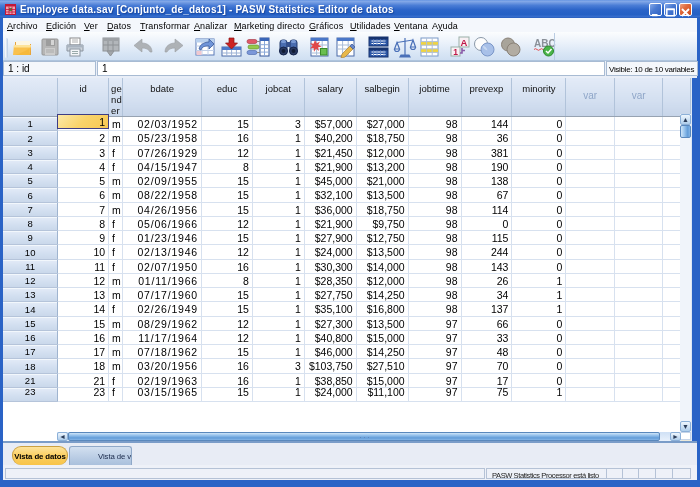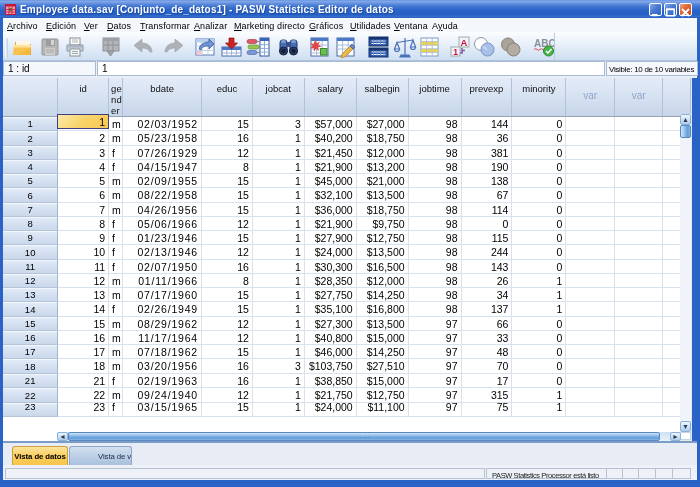--- a/index.html
+++ b/index.html
@@ -55,21 +55,21 @@
 #vthumb { position:absolute; left:0px; top:11px; width:11px; height:13px; background:linear-gradient(90deg,#cfe5f8 0%,#9cc6ee 35%,#629cd8 75%,#85b5e6 100%); border:1px solid #5a88bc; border-radius:2px; }
 #hthumb { position:absolute; left:11px; top:0px; width:592px; height:9px; background:linear-gradient(180deg,#cfe5f8 0%,#9cc6ee 30%,#629cd8 70%,#85b5e6 100%); border:1px solid #5a88bc; border-radius:2px; }
 #hgrip { position:absolute; left:290px; top:3px; width:14px; height:3px; color:#5f83b8; font-size:9px; line-height:2px; letter-spacing:1px; }
 
 #gridbottom { position:absolute; left:3px; top:432px; width:54px; height:9px; background:#fff; }
 #paneline { position:absolute; left:3px; top:441px; width:694px; height:2px; background:#7a9cc8; }
 
 
 #tabbar { position:absolute; left:3px; top:443px; width:694px; height:22px; background:#e8ecf5; }
 .tab { position:absolute; top:3px; height:19px; font-size:7.8px; padding:5px 0 0 0; letter-spacing:-0.1px; border:1px solid #8fa8c8; border-bottom:none; border-radius:3px 3px 0 0; white-space:nowrap; }
-#tab1 { left:9px; width:56px; text-align:center; background:linear-gradient(180deg,#fde39c 0%,#fbcf61 50%,#f8c44a 100%); border-color:#caa042; font-weight:bold; color:#000; z-index:2; overflow:hidden; }
+#tab1 { left:9px; width:56px; text-align:center; background:linear-gradient(180deg,#fde39c 0%,#fbcf61 50%,#f8c44a 100%); border-color:#caa042; font-weight:bold; color:#000; z-index:2; overflow:hidden;border-radius:9px; }
 #tab2 { left:66px; width:63px; text-align:center; background:linear-gradient(180deg,#d3e0f0 0%,#b9cce4 60%,#aac0dc 100%); color:#1a2a4a; overflow:hidden;padding-left:28px; }
 
 
 #statusbar { position:absolute; left:3px; top:465px; width:694px; height:15px; background:#eef1f8; font-size:8px; color:#222; white-space:nowrap; letter-spacing:-0.2px; }
 .sbox { position:absolute; top:3px; height:11px; border:1px solid #b5c2d6; background:#eef1f8; }
 </style>
 </head>
 <body>
 <div id="win">
   <div id="titlebar">
@@ -492,21 +492,21 @@
             <td></td>
           </tr>
       <tr>
             <td class="rh">11</td>
             <td>11</td>
             <td class="g">f</td>
             <td style="letter-spacing:0.8px">02/07/1950</td>
             <td>16</td>
             <td>1</td>
             <td>$30,300</td>
-            <td>$16,500</td>
+            <td>$14,000</td>
             <td>98</td>
             <td>143</td>
             <td>0</td>
             <td></td>
             <td></td>
             <td></td>
           </tr>
       <tr>
             <td class="rh">12</td>
             <td>12</td>
@@ -624,36 +624,20 @@
             <td>21</td>
             <td class="g">f</td>
             <td style="letter-spacing:0.8px">02/19/1963</td>
             <td>16</td>
             <td>1</td>
             <td>$38,850</td>
             <td>$15,000</td>
             <td>97</td>
             <td>17</td>
             <td>0</td>
-            <td></td>
-            <td></td>
-            <td></td>
-          </tr>
-      <tr style="height:15px">
-            <td class="rh">22</td>
-            <td>22</td>
-            <td class="g">m</td>
-            <td style="letter-spacing:0.8px">09/24/1940</td>
-            <td>12</td>
-            <td>1</td>
-            <td>$21,750</td>
-            <td>$12,750</td>
-            <td>97</td>
-            <td>315</td>
-            <td>1</td>
             <td></td>
             <td></td>
             <td></td>
           </tr>
       <tr class="last">
             <td class="rh">23</td>
             <td>23</td>
             <td class="g">f</td>
             <td style="letter-spacing:0.8px">03/15/1965</td>
             <td>15</td>

